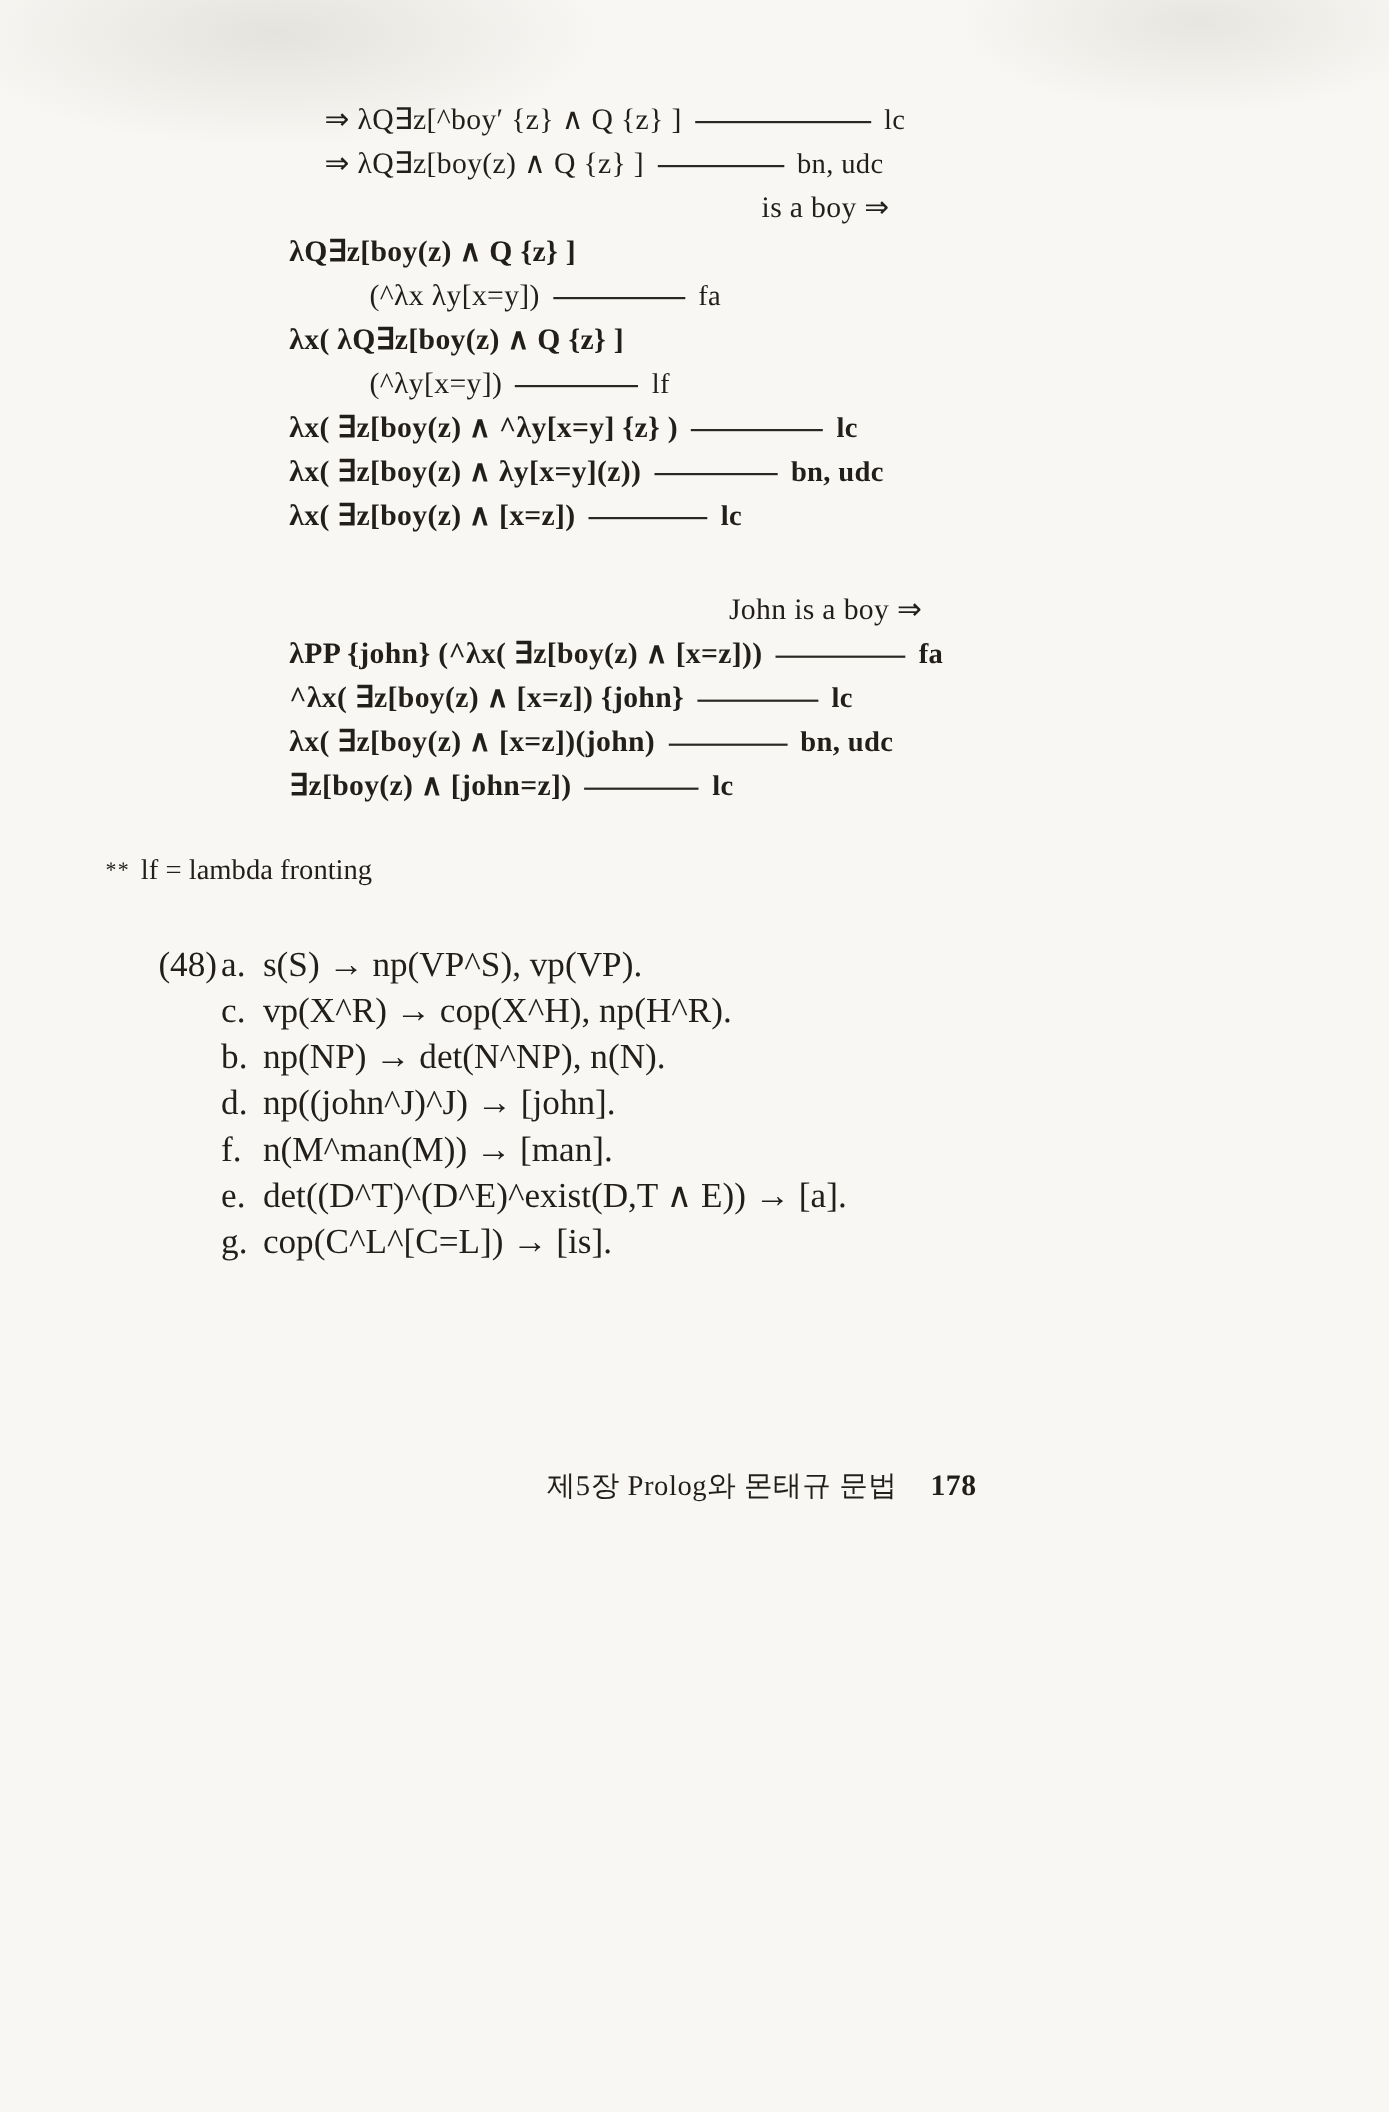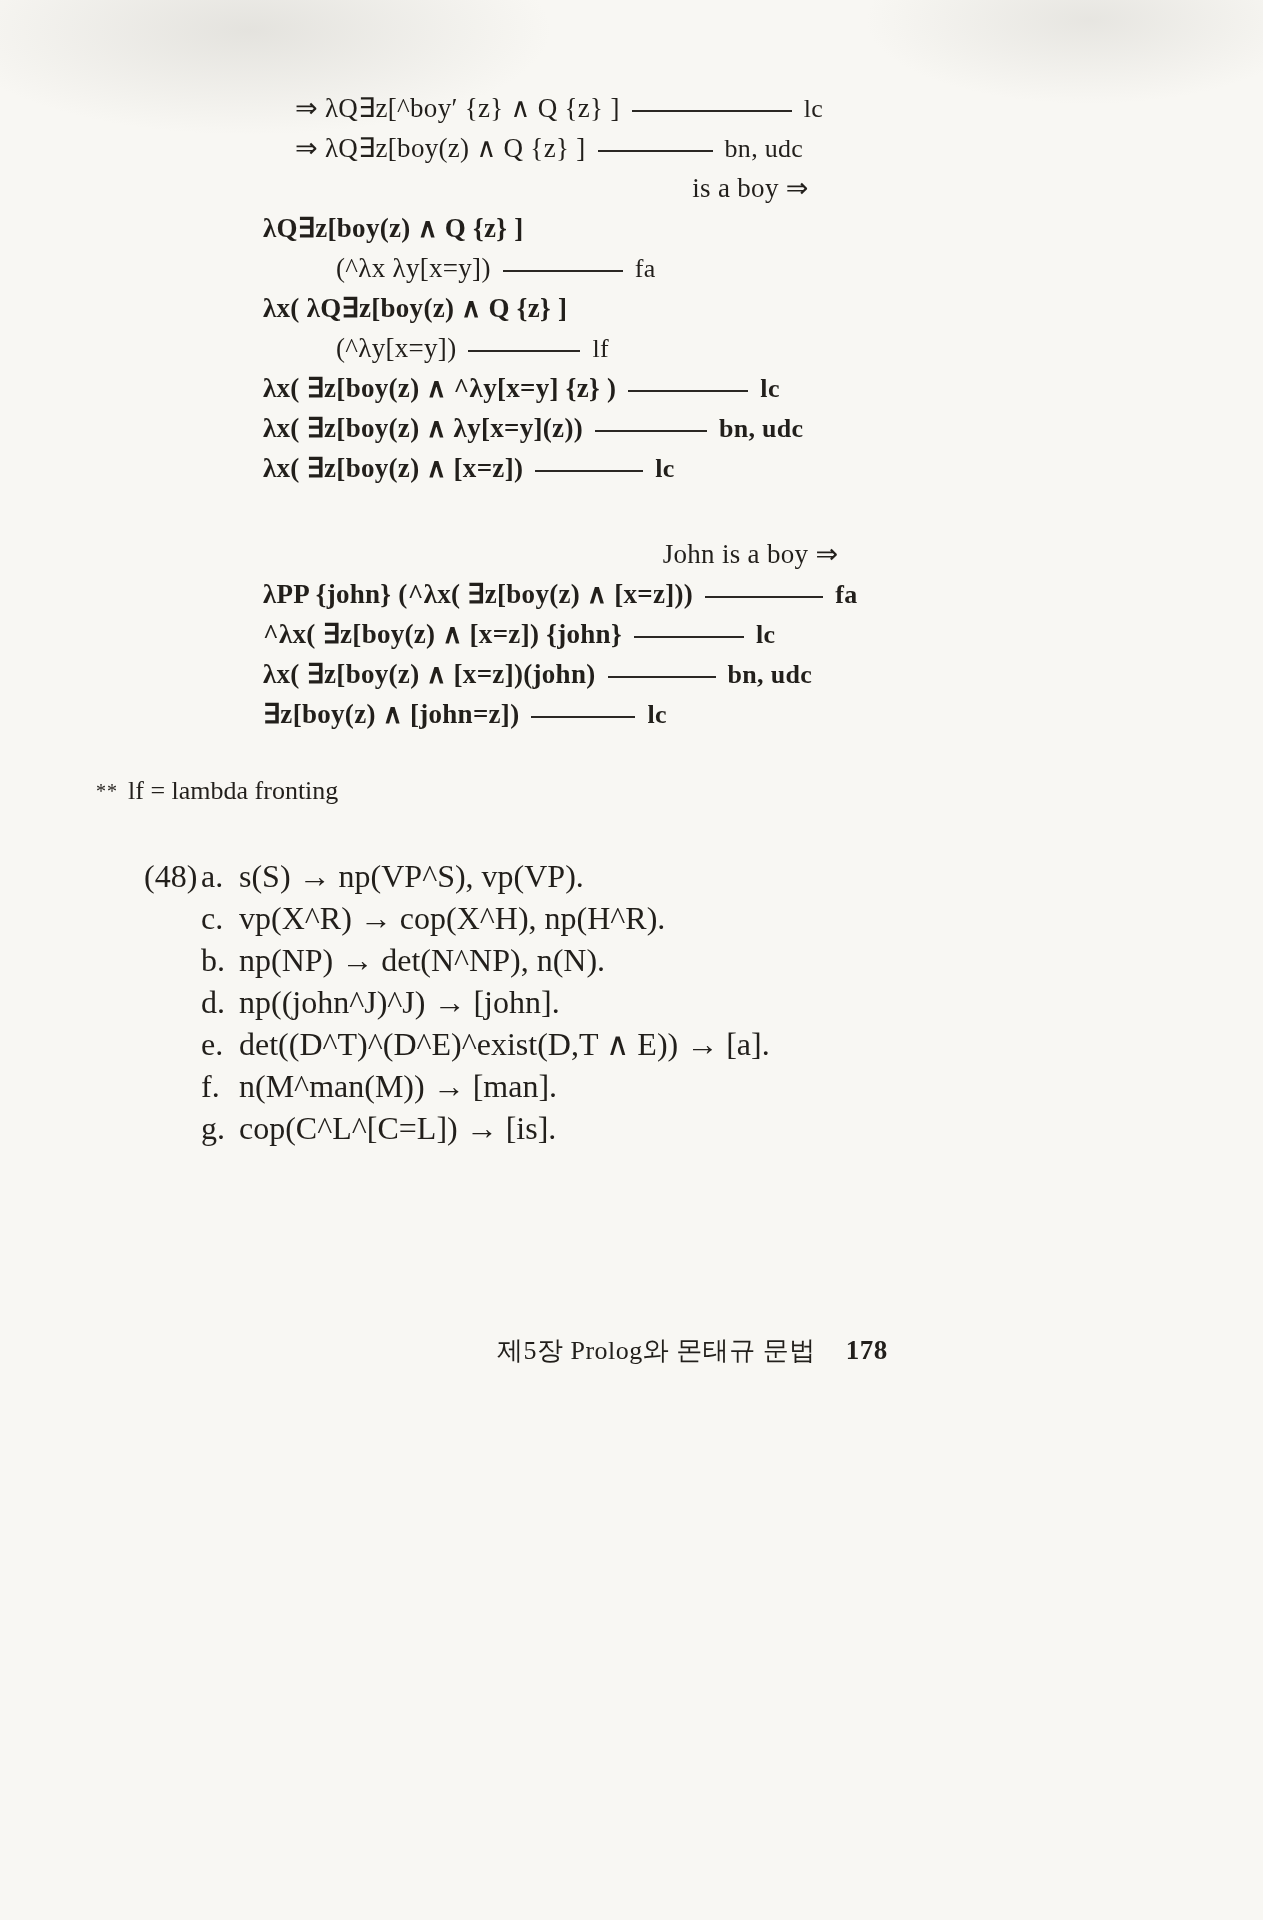--- a/index.html
+++ b/index.html
@@ -93,22 +93,22 @@
 
   <div class="note-row">
     <span class="note-marker">**</span><span class="note-text">lf = lambda  fronting</span>
   </div>
 
   <div class="rules">
       <div class="rule-row"><span class="rule-num">(48)</span><span class="rule-letter">a.</span><span class="rule-text">s(S) → np(VP^S), vp(VP).</span></div>
       <div class="rule-row"><span class="rule-num"></span><span class="rule-letter">c.</span><span class="rule-text">vp(X^R) → cop(X^H), np(H^R).</span></div>
       <div class="rule-row"><span class="rule-num"></span><span class="rule-letter">b.</span><span class="rule-text">np(NP) → det(N^NP), n(N).</span></div>
       <div class="rule-row"><span class="rule-num"></span><span class="rule-letter">d.</span><span class="rule-text">np((john^J)^J) → [john].</span></div>
+      <div class="rule-row"><span class="rule-num"></span><span class="rule-letter">f.</span><span class="rule-text">n(M^man(M)) → [man].</span></div>
       <div class="rule-row"><span class="rule-num"></span><span class="rule-letter">e.</span><span class="rule-text">det((D^T)^(D^E)^exist(D,T ∧ E)) → [a].</span></div>
-      <div class="rule-row"><span class="rule-num"></span><span class="rule-letter">f.</span><span class="rule-text">n(M^man(M)) → [man].</span></div>
       <div class="rule-row"><span class="rule-num"></span><span class="rule-letter">g.</span><span class="rule-text">cop(C^L^[C=L]) → [is].</span></div>
     </div>
 
 </div>
 
 <div class="footer">
   <span>제5장  Prolog와 몬태규 문법</span><span class="pagenum">178</span>
 </div>
 
 </body></html>

